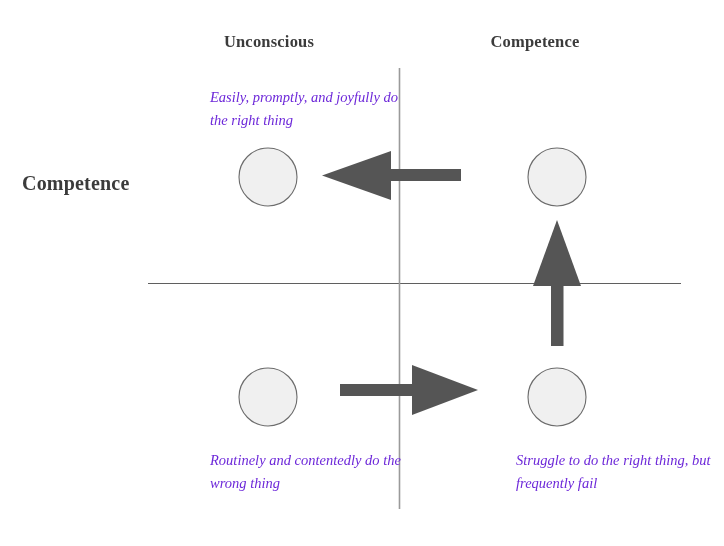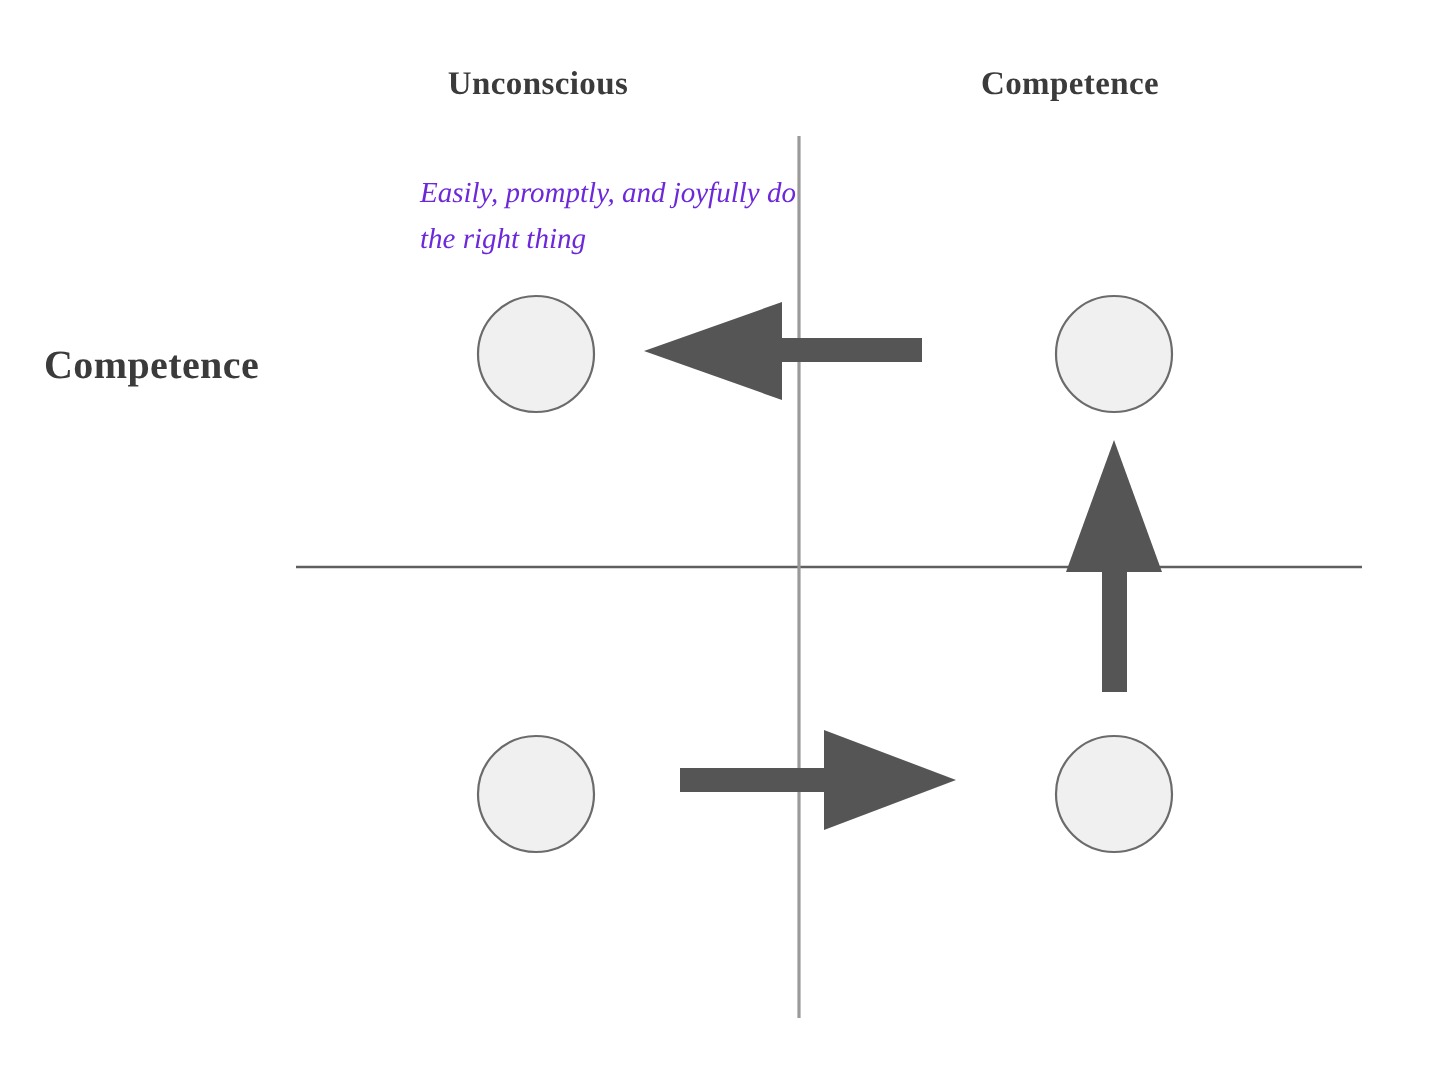--- a/index.html
+++ b/index.html
@@ -94,14 +94,16 @@
     <circle cx="268" cy="397" r="29" fill="#f0f0f0" stroke="#6b6b6b" stroke-width="1.1"></circle>
     <circle cx="557" cy="397" r="29" fill="#f0f0f0" stroke="#6b6b6b" stroke-width="1.1"></circle>
   </svg>
 
   <div class="col-header" id="header-unconscious">Unconscious</div>
   <div class="col-header" id="header-conscious">Competence</div>
 
   <div class="row-label" id="label-competence">Competence</div>
 
   <div class="quad-text" id="text-q-uc">Easily, promptly, and joyfully do the right thing</div>
+  <div class="quad-text" id="text-i-uc">Routinely and contentedly do the wrong thing</div>
+  <div class="quad-text" id="text-i-c">Struggle to do the right thing, but frequently fail</div>
 
 </div>
 
 </body></html>

